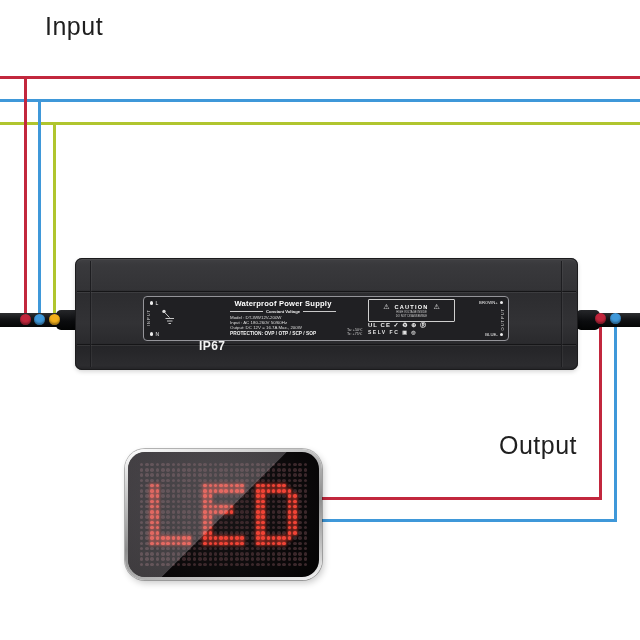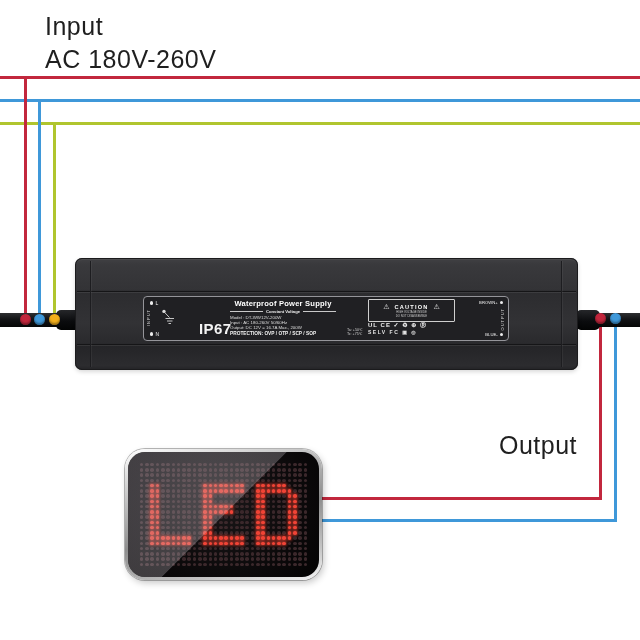--- a/index.html
+++ b/index.html
@@ -29,21 +29,21 @@
        box-shadow:inset 0 0 0 1px #1b1b1d, inset 0 2px 1px rgba(255,255,255,.07), 0 2px 4px rgba(0,0,0,.15);}
   .psu-groove{position:absolute;left:2px;right:2px;height:1px;background:#151517;box-shadow:0 1px 0 rgba(255,255,255,.08);}
   .psu-seam{position:absolute;top:3px;bottom:3px;width:1px;background:#1d1d20;box-shadow:1px 0 0 rgba(255,255,255,.05);}
 
   
   .plate{position:absolute;left:68px;top:38px;width:364px;height:43px;background:#202023;
          border:1px solid #95959a;border-radius:4px;color:#e6e6e6;}
   .term{position:absolute;display:flex;align-items:center;gap:2px;font-size:5px;color:#f0f0f0;}
   .term-dot{width:3.4px;height:3.4px;border-radius:50%;background:#ececec;}
   .vert-txt{position:absolute;writing-mode:vertical-rl;transform:rotate(180deg);font-size:4px;letter-spacing:1px;color:#d8d8d8;}
-  .ip67{position:absolute;left:55px;top:23px;font-size:15px;font-weight:bold;color:#f4f4f4;letter-spacing:0.4px;text-align:right;}
+  .ip67{position:absolute;left:55px;top:42px;font-size:12px;font-weight:bold;color:#f4f4f4;letter-spacing:0.4px;text-align:right;}
   .plate-center{position:absolute;left:86px;top:2px;width:106px;text-align:center;}
   .plate-title{font-size:7.6px;font-weight:bold;color:#ffffff;letter-spacing:0.2px;white-space:nowrap;}
   .plate-sub{display:flex;align-items:center;gap:3px;margin-top:0.5px;}
   .plate-sub::before,.plate-sub::after{content:"";flex:1;height:0.7px;background:#c9c9c9;}
   .plate-sub span{font-size:4.2px;font-weight:bold;color:#efefef;white-space:nowrap;}
   .plate-specs{margin-top:1.5px;text-align:left;font-size:4.4px;line-height:5px;color:#dedede;white-space:nowrap;}
   .plate-prot{margin-top:0.8px;text-align:left;font-size:4.8px;font-weight:bold;color:#f2f2f2;white-space:nowrap;}
   .plate-temps{position:absolute;left:203px;top:31px;font-size:3.6px;line-height:4.2px;color:#d5d5d5;white-space:nowrap;}
   .caution{position:absolute;left:224px;top:2px;width:85px;height:21px;border:0.5px solid #cfcfcf;border-radius:1px;
            display:flex;flex-direction:column;align-items:center;justify-content:center;}
@@ -68,21 +68,20 @@
   .glare{position:absolute;inset:0;border-radius:17px;pointer-events:none;
         background:linear-gradient(315deg, rgba(255,255,255,0) 49.6%, rgba(210,204,212,.28) 50%, rgba(173,167,177,.36) 100%);}
 </style>
 </head>
 <body>
 
 <div class="stage">
 
   <div class="big-label input-label">
     <div>Input</div>
-    <div>AC 180V-260V</div>
   </div>
 
   <div class="wire h3" style="top: 76px; background: rgb(194, 39, 61);"></div>
   <div class="wire h3" style="top: 99px; background: rgb(63, 152, 217);"></div>
   <div class="wire h3" style="top: 122px; background: rgb(176, 197, 46);"></div>
 
   <div class="wire v3" style="left: 24px; top: 76px; height: 243px; background: rgb(194, 39, 61);"></div>
   <div class="wire v3" style="left: 38px; top: 99px; height: 220px; background: rgb(63, 152, 217);"></div>
   <div class="wire v3" style="left: 53px; top: 122px; height: 197px; background: rgb(176, 197, 46);"></div>
 

